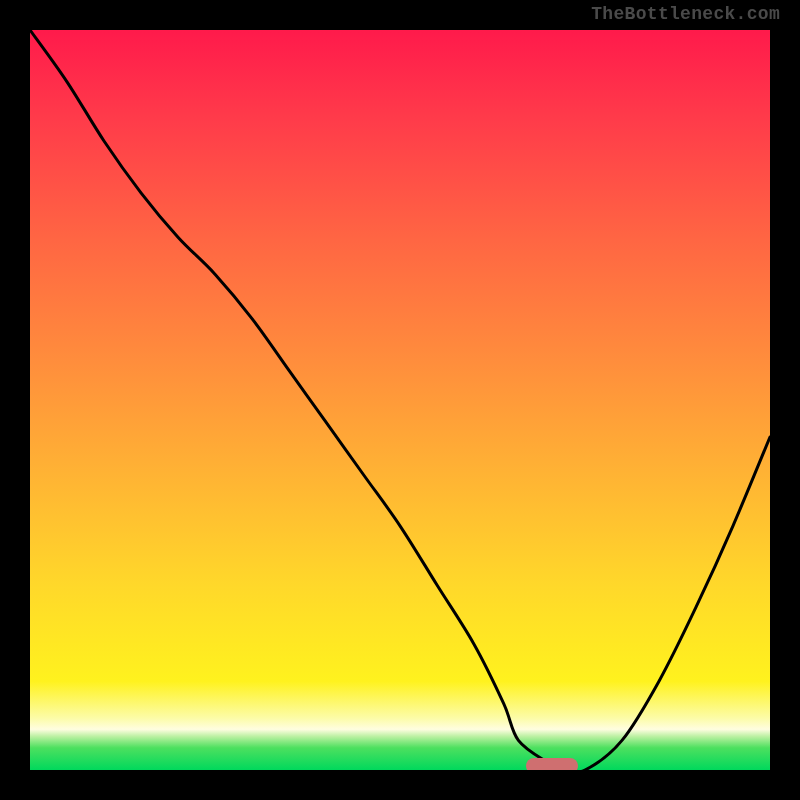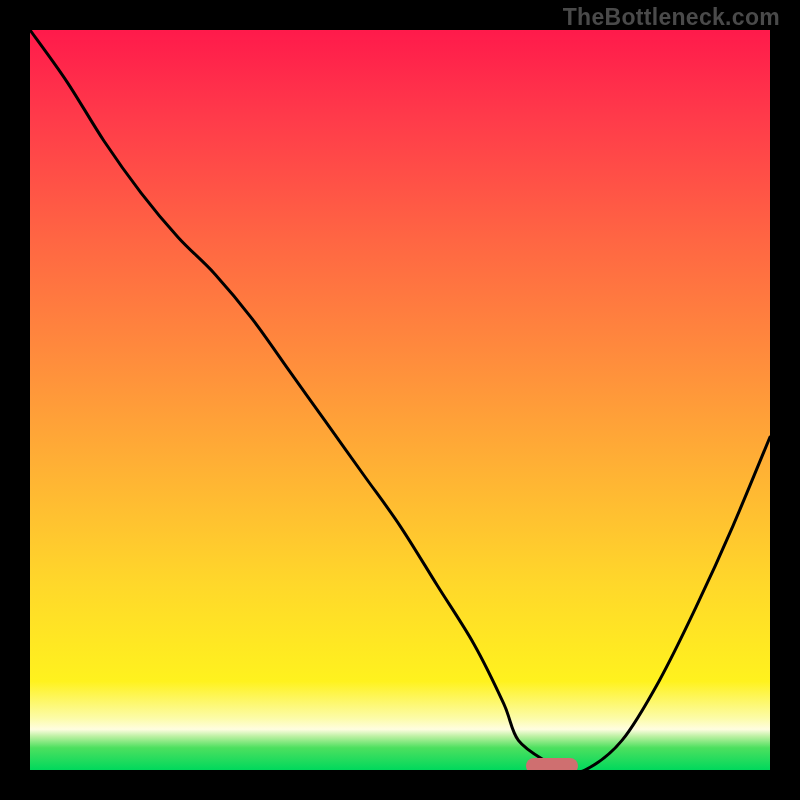--- a/index.html
+++ b/index.html
@@ -15,24 +15,24 @@
     position: relative;
     width: 800px;
     height: 800px;
     background: #000000;
   }
   .watermark {
     position: absolute;
     top: 4px;
     right: 20px;
     color: #4a4a4a;
-    font-size: 23px;
+    font-size: 18px;
     font-weight: 600;
     letter-spacing: 0.3px;
-    font-family: Liberation Sans, sans-serif;
+    font-family: Liberation Mono, monospace;
   }
   .plot {
     position: absolute;
     top: 30px;
     left: 30px;
     width: 740px;
     height: 740px;
     overflow: hidden;
   }
   .gradient {

